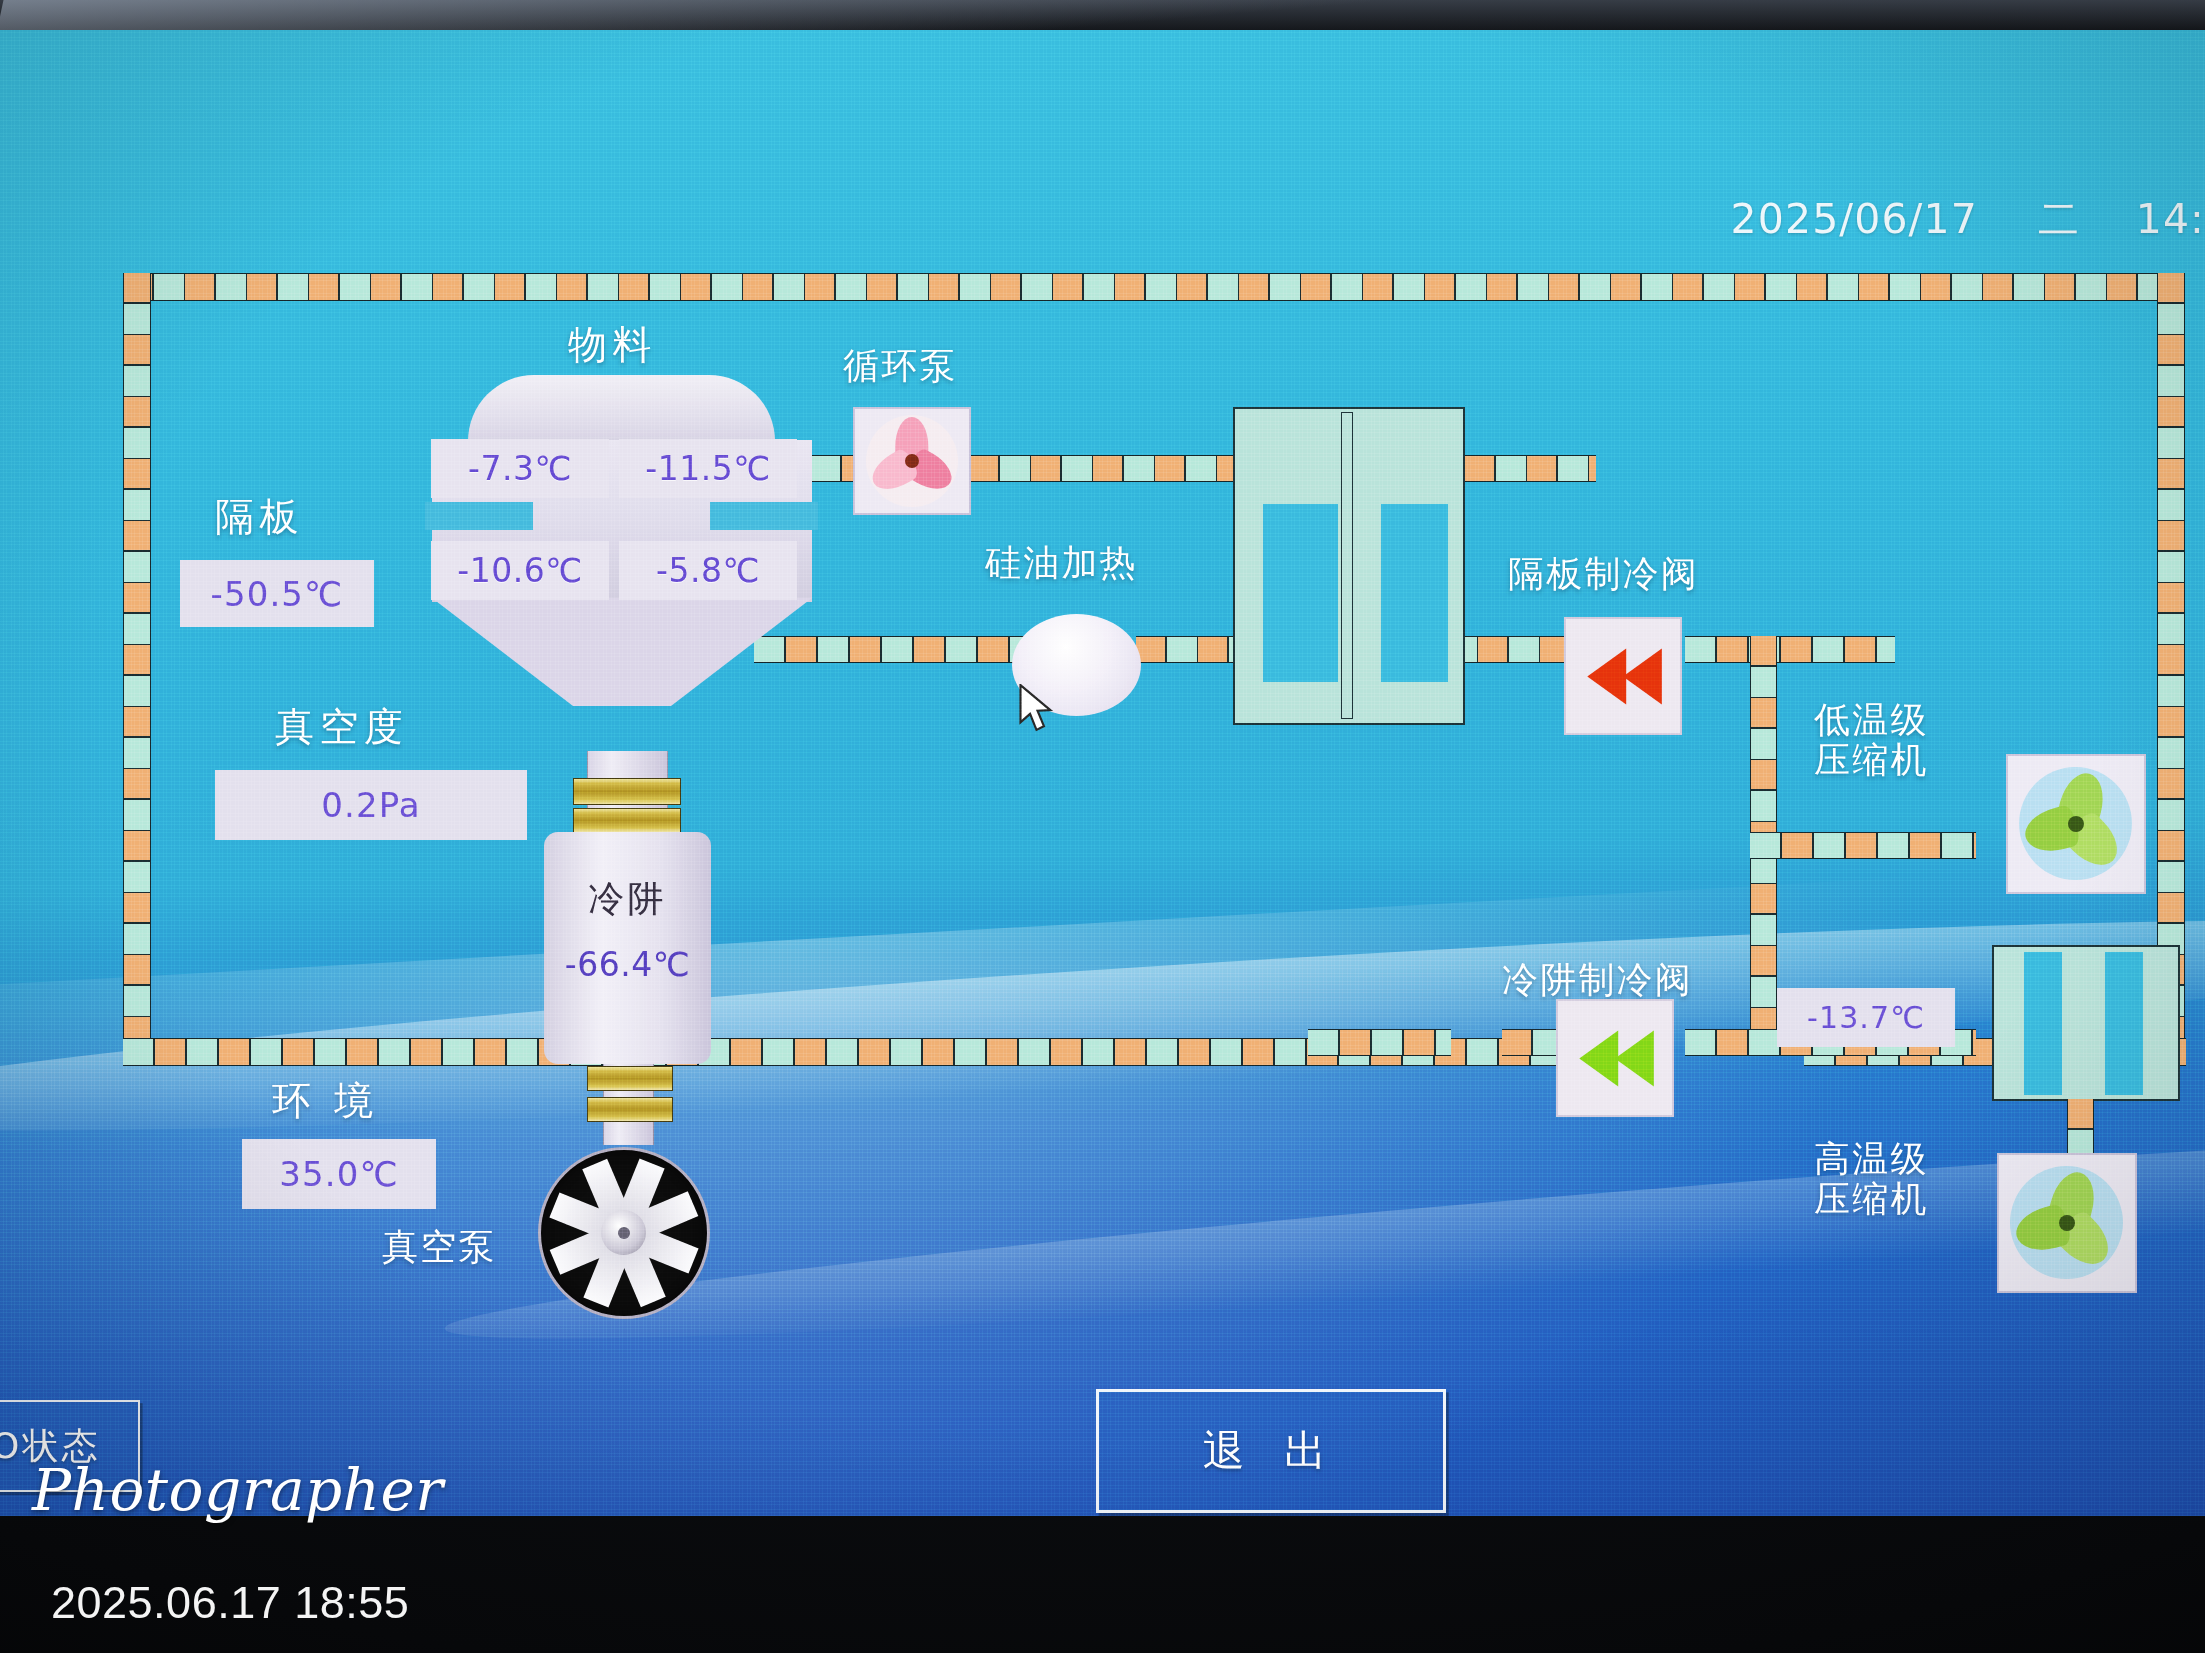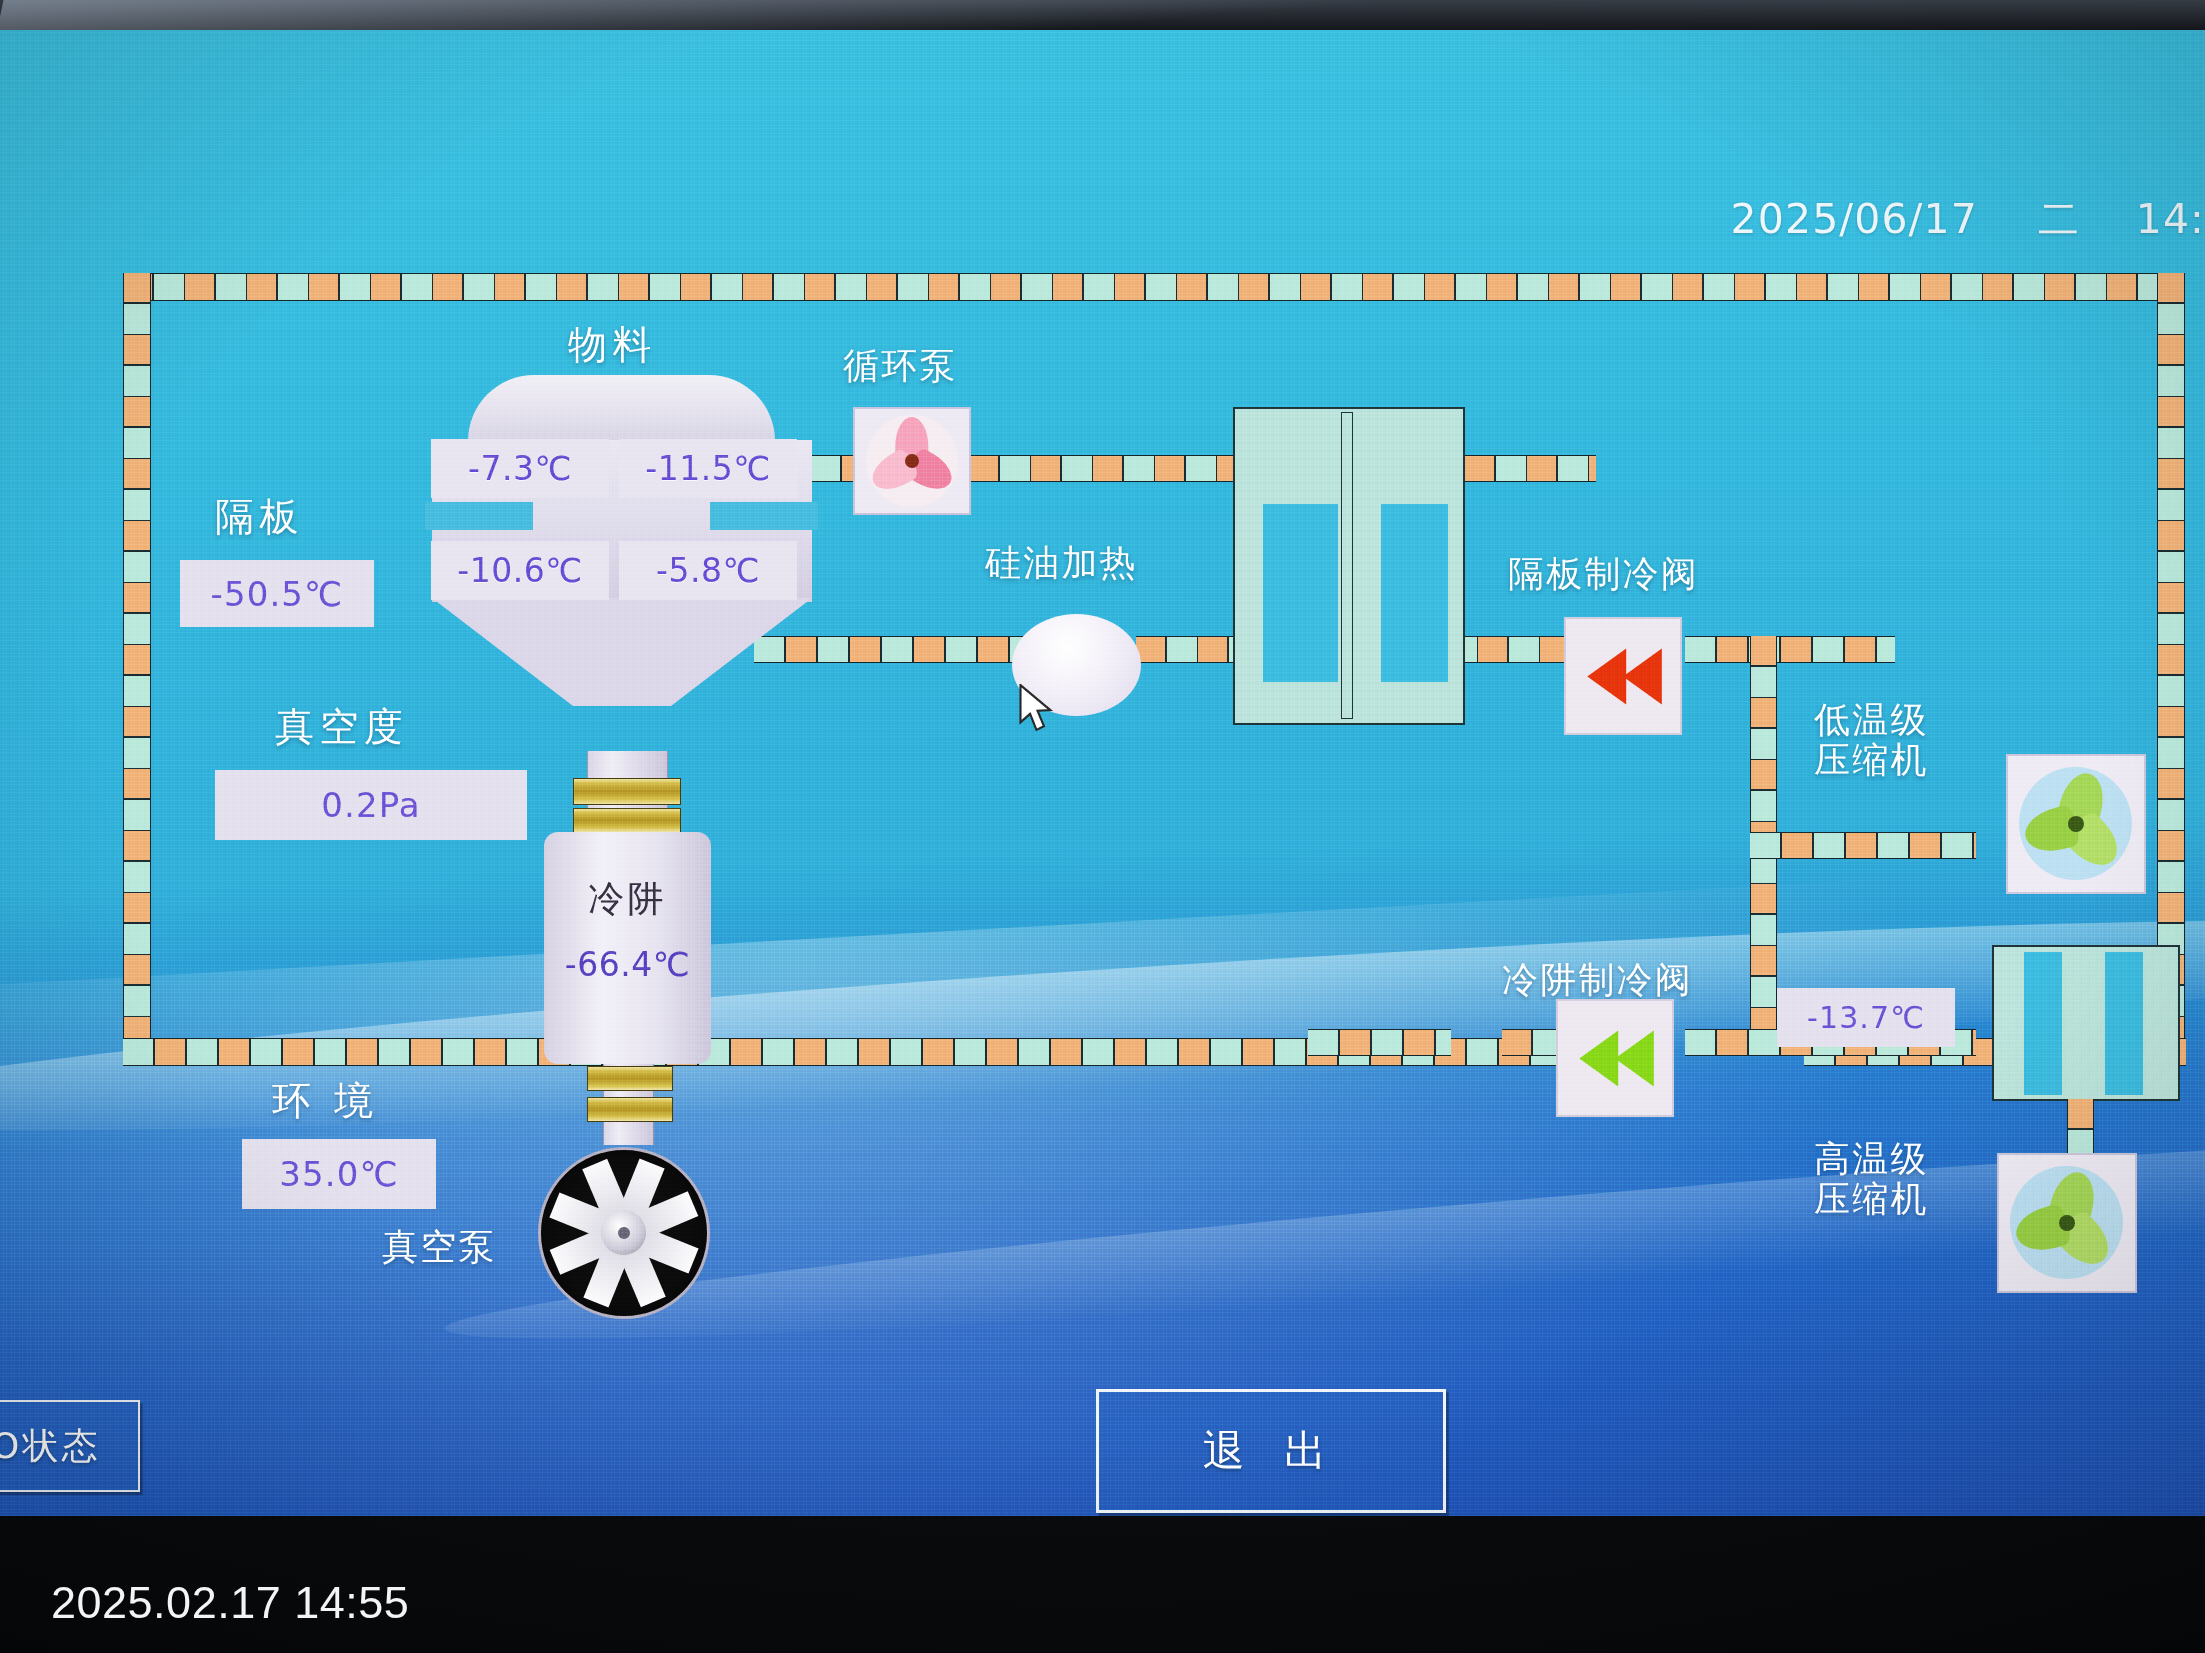--- a/index.html
+++ b/index.html
@@ -480,15 +480,16 @@
       <polygon points="4,2 4,72 22,56 34,86 48,79 36,50 60,49" fill="#ffffff" stroke="#2b2b2b" stroke-width="4"></polygon>
     </svg>
 
     <div class="btn" id="btn-io">O状态</div>
     <div class="btn" id="btn-exit">退 出</div>
 
     <div class="lcd-grid"></div>
     <div class="lcd-vignette"></div>
   </div>
 
-  <div id="stamp">2025.02.17 14:55</div>
+  <div id="watermark">Photographer</div>
+  <div id="stamp">2025.06.17 18:55</div>
 </div>
 
 
 </body></html>

